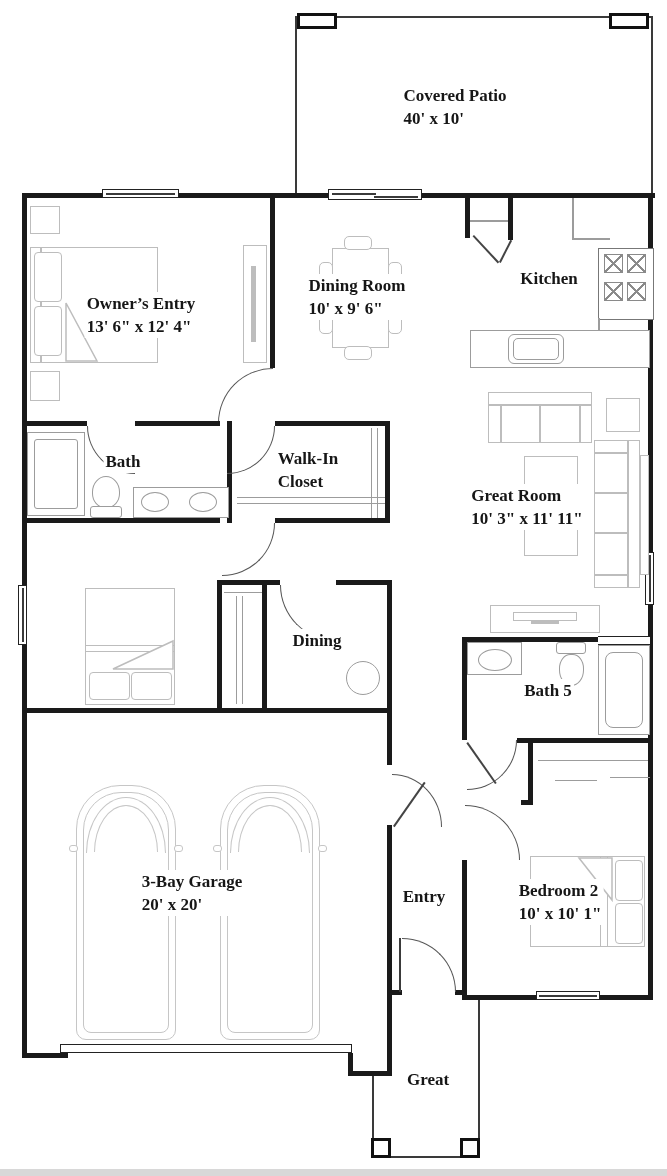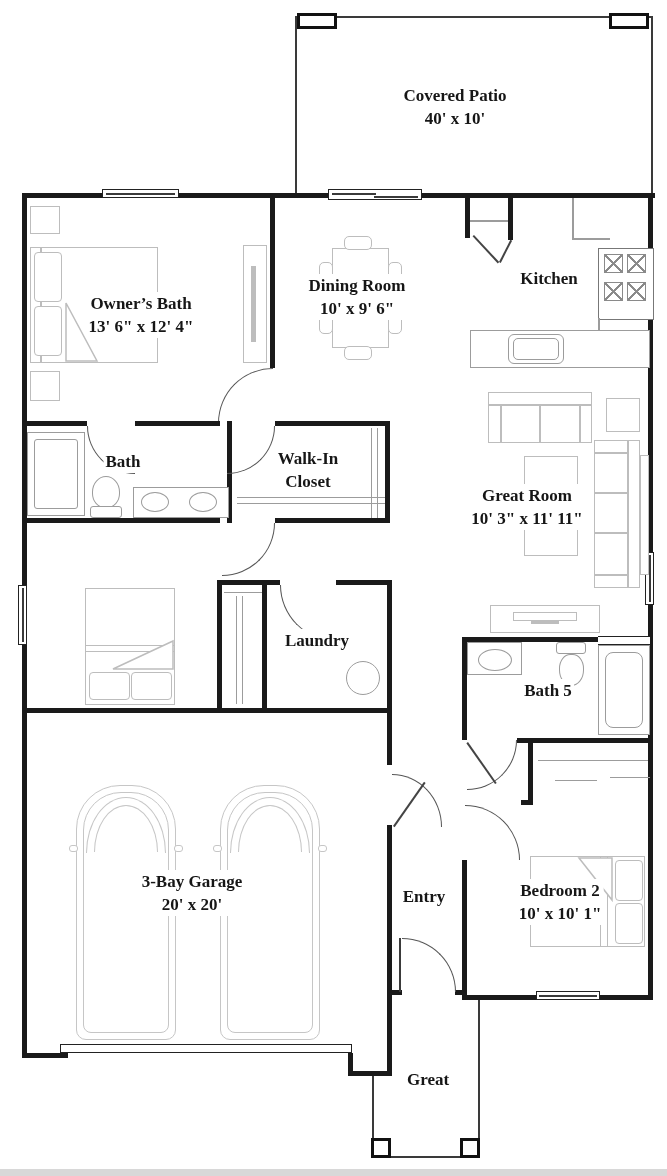--- a/index.html
+++ b/index.html
@@ -17,21 +17,21 @@
   .leaf{position:absolute;height:1.6px;background:#444;transform-origin:0 0}
   .arch{position:absolute;border:1.5px solid #c6c6c6;border-bottom:none;border-radius:50% 50% 0 0/100% 100% 0 0}
   .car{position:absolute;border:1.5px solid #c6c6c6;background:#fff;border-radius:44px 44px 10px 10px}
   .car-in{position:absolute;border:1.2px solid #c6c6c6;border-radius:38px 38px 8px 8px}
   .mir{position:absolute;border:1.2px solid #c6c6c6;border-radius:3px;background:#fff}
   .burner{position:absolute;width:19px;height:19px;border:1.2px solid #8a8a8a;
     background:linear-gradient(45deg,transparent 46%,#8a8a8a 46%,#8a8a8a 54%,transparent 54%),
                linear-gradient(135deg,transparent 46%,#8a8a8a 46%,#8a8a8a 54%,transparent 54%)}
   .oval{position:absolute;border:1.5px solid #9c9c9c;border-radius:50%;background:#fff}
   .chair{position:absolute;border:1.5px solid #bdbdbd;border-radius:5px;background:#fff}
-  .label{position:absolute;transform:translateX(-50%);text-align:center;
+  .label{position:absolute;transform:translateX(-50%);text-align:left;
          font-size:17px;line-height:23px;font-weight:600;color:#161616;white-space:nowrap}
   .label span{display:block}
   .label span{background:#fff;padding:0 2px}
   .strip{position:absolute;background:#d8d8d8}
 </style>
 </head>
 <body>
 
 <div id="plan">
 
@@ -228,21 +228,21 @@
       <polygon points="3,3 36,45 36,3" fill="#fff" stroke="#bdbdbd" stroke-width="1.5"></polygon>
     </svg>
   <div class="f" style="left:615px;top:860px;width:28px;height:41px;border-radius:4px"></div>
   <div class="f" style="left:615px;top:903px;width:28px;height:41px;border-radius:4px"></div>
 
   <div class="label" style="left:455px;top:84px">
     <span>Covered Patio</span>
     <span>40' x 10'</span>
   </div>
   <div class="label" style="left:141px;top:292px">
-    <span>Owner’s Bath</span>
+    <span>Owner’s Entry</span>
     <span>13' 6" x 12' 4"</span>
   </div>
   <div class="label" style="left:357px;top:274px">
     <span>Dining Room</span>
     <span>10' x 9' 6"</span>
   </div>
   <div class="label" style="left:549px;top:267px">
     <span>Kitchen</span>
   </div>
   <div class="label" style="left:123px;top:450px">
@@ -250,21 +250,21 @@
   </div>
   <div class="label" style="left:308px;top:447px">
     <span>Walk-In</span>
     <span>Closet</span>
   </div>
   <div class="label" style="left:527px;top:484px">
     <span>Great Room</span>
     <span>10' 3" x 11' 11"</span>
   </div>
   <div class="label" style="left:317px;top:629px">
-    <span>Laundry</span>
+    <span>Dining</span>
   </div>
   <div class="label" style="left:548px;top:679px">
     <span>Bath 5</span>
   </div>
   <div class="label" style="left:192px;top:870px">
     <span>3-Bay Garage</span>
     <span>20' x 20'</span>
   </div>
   <div class="label" style="left:424px;top:885px">
     <span>Entry</span>

